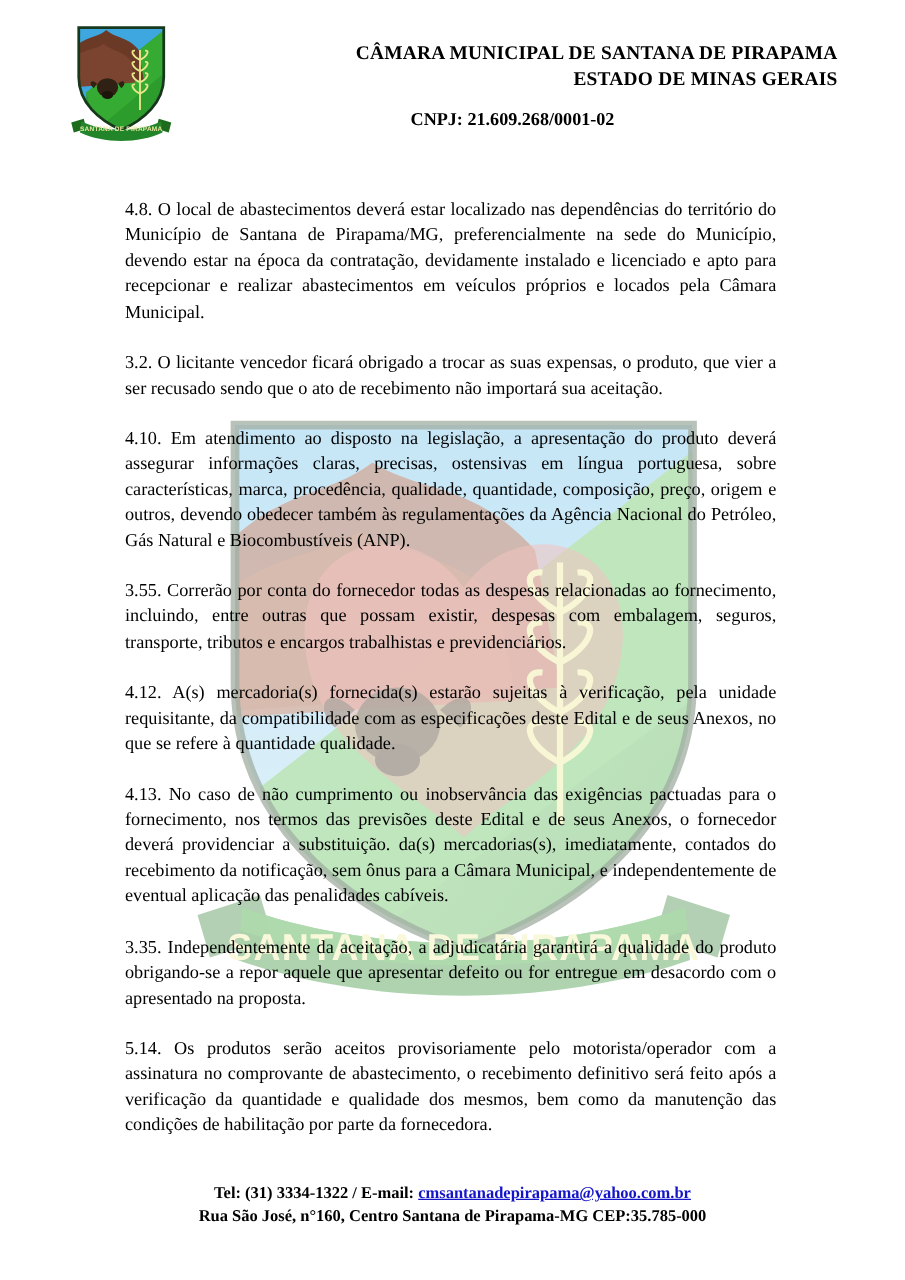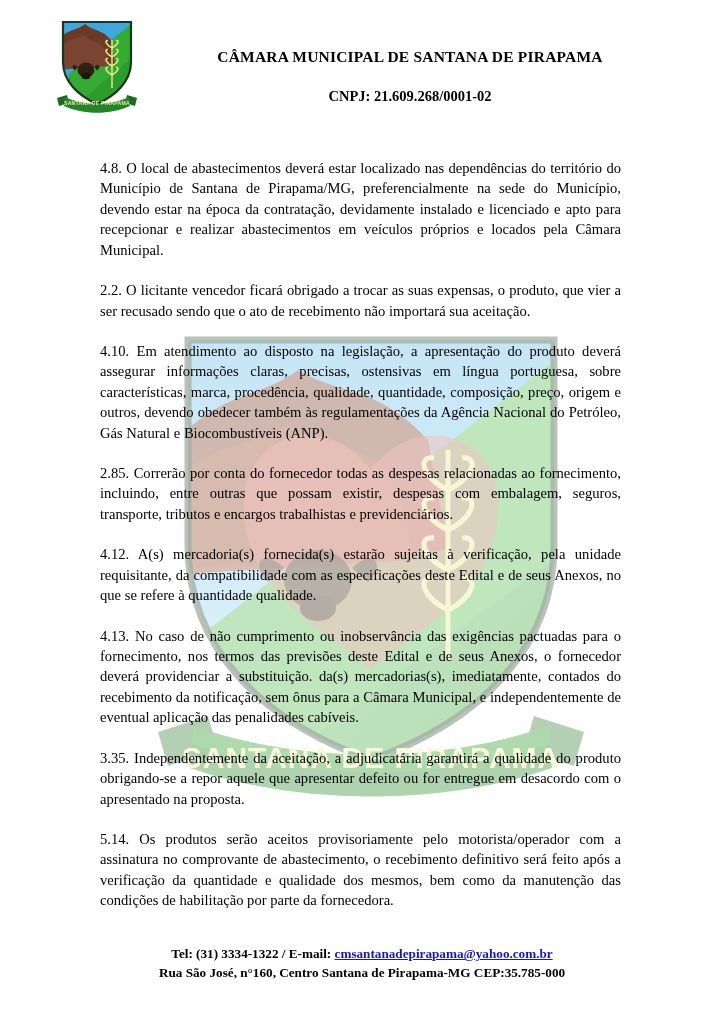--- a/index.html
+++ b/index.html
@@ -43,23 +43,23 @@
     left: 55px;
     top: 18px;
     width: 84px;
     height: 102px;
   }
   .crest-wrap svg { display: block; width: 100%; height: 100%; }
 
   .header-titles {
     position: absolute;
     left: 150px;
-    top: 46px;
+    top: 32px;
     width: 520px;
-    text-align: center;
+    text-align: right;
     font-family: Liberation Serif, serif;
   }
   .header-line {
     font-weight: bold;
     font-size: 15.5px;
     letter-spacing: 0.2px;
     line-height: 21px;
     white-space: nowrap;
   }
   .header-cnpj {
@@ -219,30 +219,31 @@
           <path d="M2 80 L12 77 L14 85 L4 88 Z" fill="#1d6b1d"></path>
           <path d="M82 80 L72 77 L70 85 L80 88 Z" fill="#1d6b1d"></path>
           <path d="M10 79 C28 88 56 88 74 79 L75 88 C56 97 28 97 9 88 Z" fill="#23852a"></path>
           <text x="42" y="87" text-anchor="middle" font-family="Liberation Sans, sans-serif" font-size="5.2" font-weight="bold" fill="#e9e79f" letter-spacing="0.2">SANTANA DE PIRAPAMA</text>
         </g>
       </svg>
     </div>
 
     <div class="header-titles">
       <div class="header-line">CÂMARA MUNICIPAL DE SANTANA DE PIRAPAMA</div>
+      <div class="header-line">ESTADO DE MINAS GERAIS</div>
     </div>
 
     <div class="header-cnpj">CNPJ: 21.609.268/0001-02</div>
   </div>
 
   <div class="content">
     <p class="para">4.8. O local de abastecimentos deverá estar localizado nas dependências do território do Município de Santana de Pirapama/MG, preferencialmente na sede do Município, devendo estar na época da contratação, devidamente instalado e licenciado e apto para recepcionar e realizar abastecimentos em veículos próprios e locados pela Câmara Municipal.</p>
-    <p class="para">2.2. O licitante vencedor ficará obrigado a trocar as suas expensas, o produto, que vier a ser recusado sendo que o ato de recebimento não importará sua aceitação.</p>
+    <p class="para">3.2. O licitante vencedor ficará obrigado a trocar as suas expensas, o produto, que vier a ser recusado sendo que o ato de recebimento não importará sua aceitação.</p>
     <p class="para">4.10. Em atendimento ao disposto na legislação, a apresentação do produto deverá assegurar informações claras, precisas, ostensivas em língua portuguesa, sobre características, marca, procedência, qualidade, quantidade, composição, preço, origem e outros, devendo obedecer também às regulamentações da Agência Nacional do Petróleo, Gás Natural e Biocombustíveis (ANP).</p>
-    <p class="para">2.85. Correrão por conta do fornecedor todas as despesas relacionadas ao fornecimento, incluindo, entre outras que possam existir, despesas com embalagem, seguros, transporte, tributos e encargos trabalhistas e previdenciários.</p>
+    <p class="para">3.55. Correrão por conta do fornecedor todas as despesas relacionadas ao fornecimento, incluindo, entre outras que possam existir, despesas com embalagem, seguros, transporte, tributos e encargos trabalhistas e previdenciários.</p>
     <p class="para">4.12. A(s) mercadoria(s) fornecida(s) estarão sujeitas à verificação, pela unidade requisitante, da compatibilidade com as especificações deste Edital e de seus Anexos, no que se refere à quantidade qualidade.</p>
     <p class="para">4.13. No caso de não cumprimento ou inobservância das exigências pactuadas para o fornecimento, nos termos das previsões deste Edital e de seus Anexos, o fornecedor deverá providenciar a substituição. da(s) mercadorias(s), imediatamente, contados do recebimento da notificação, sem ônus para a Câmara Municipal, e independentemente de eventual aplicação das penalidades cabíveis.</p>
     <p class="para">3.35. Independentemente da aceitação, a adjudicatária garantirá a qualidade do produto obrigando-se a repor aquele que apresentar defeito ou for entregue em desacordo com o apresentado na proposta.</p>
     <p class="para">5.14. Os produtos serão aceitos provisoriamente pelo motorista/operador com a assinatura no comprovante de abastecimento, o recebimento definitivo será feito após a verificação da quantidade e qualidade dos mesmos, bem como da manutenção das condições de habilitação por parte da fornecedora.</p>
   </div>
 
   <div class="footer">
     <div class="footer-line">
       <span>Tel: (31) 3334-1322 / E-mail: </span><a class="footer-link" href="#">cmsantanadepirapama@yahoo.com.br</a>
     </div>

